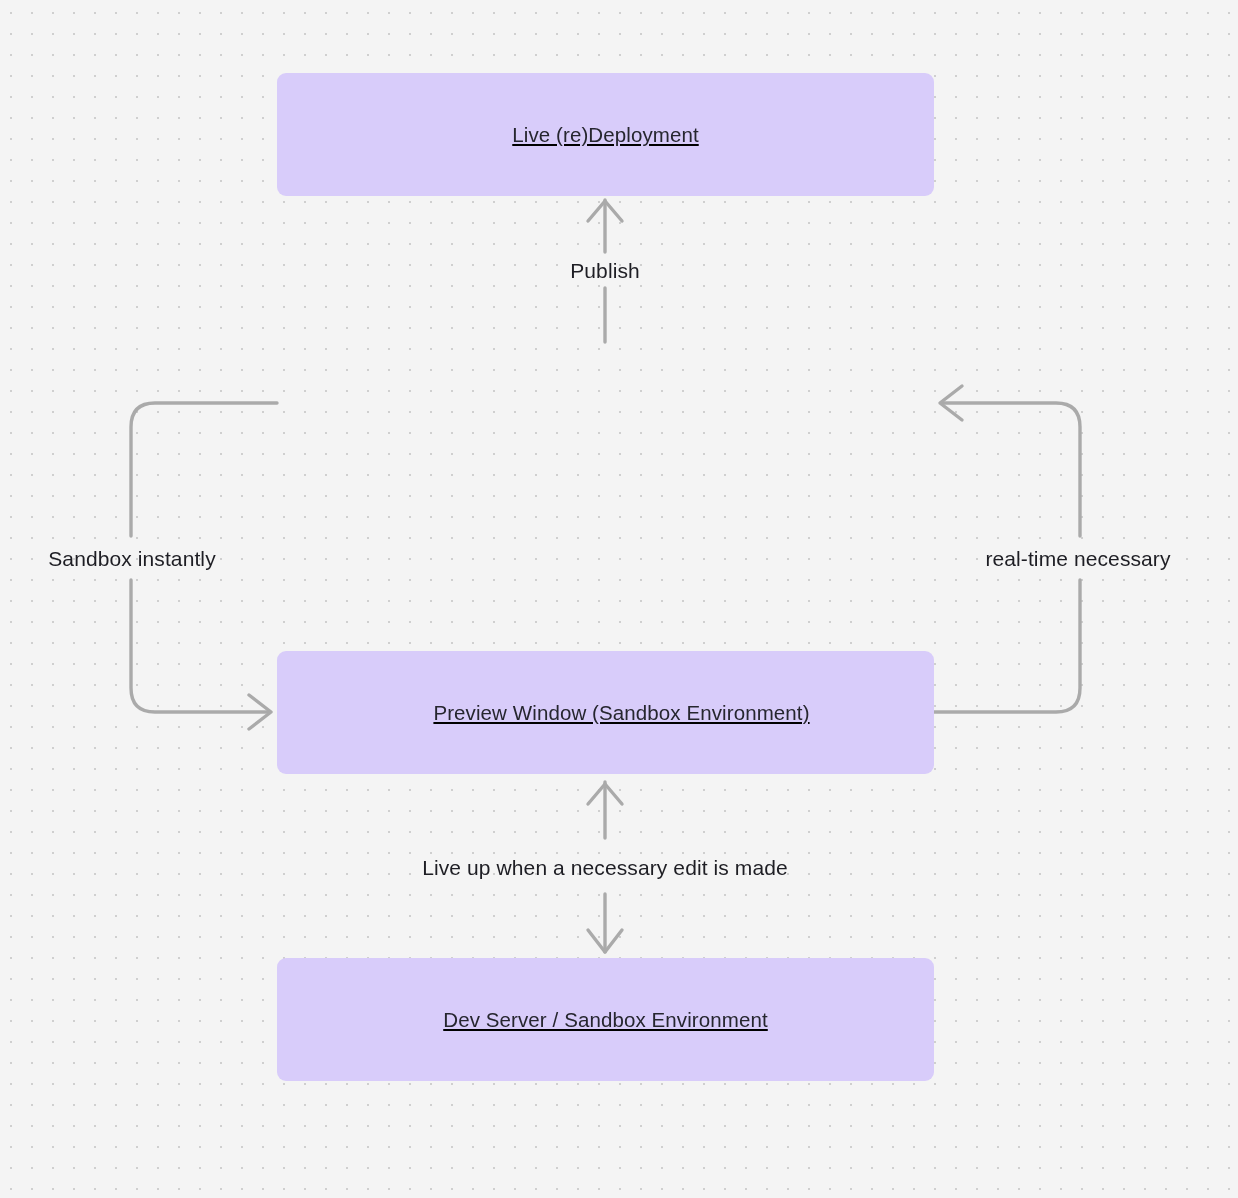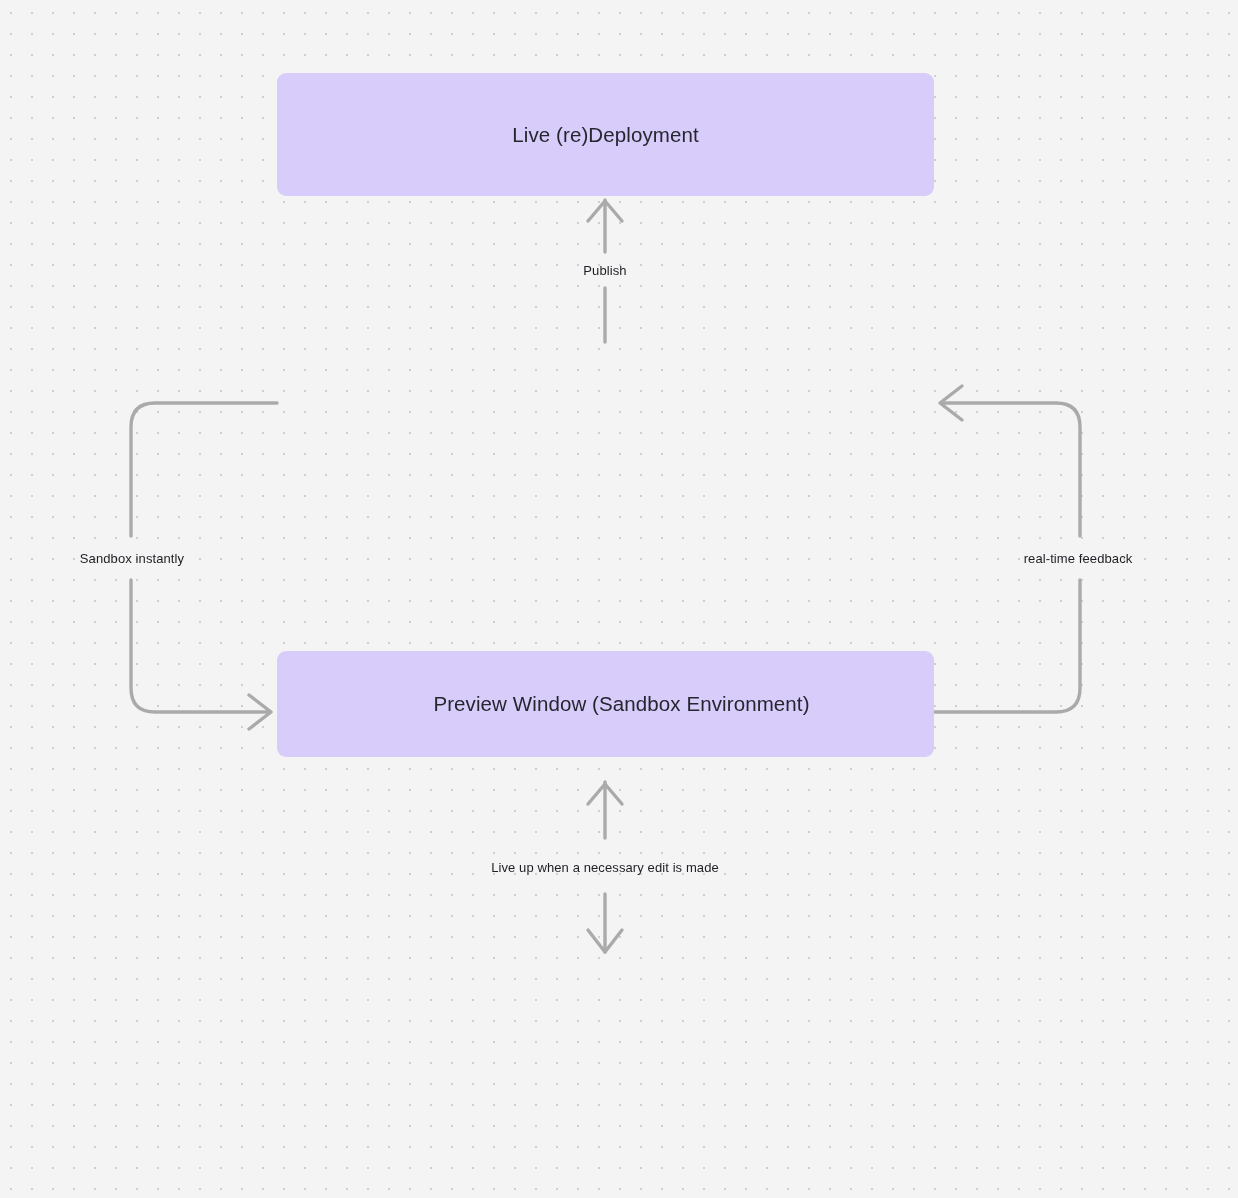--- a/index.html
+++ b/index.html
@@ -33,33 +33,34 @@
     pointer-events: none;
   }
   .node {
     position: absolute;
     background-color: #d8ccfa;
     border-radius: 9px;
     display: flex;
     align-items: center;
     justify-content: center;
     box-sizing: border-box;
+    text-decoration: underline;
   }
   .node-label {
     font-size: 20.5px;
     color: #26262f;
     font-family: "Liberation Sans", sans-serif;
     letter-spacing: 0.1px;
     text-align: center;
     line-height: 1.25;
     white-space: nowrap;
   }
   .edge-label {
     position: absolute;
-    font-size: 13px;
+    font-size: 21px;
     color: #1e1e24;
     font-family: "Liberation Sans", sans-serif;
     letter-spacing: 0.1px;
     white-space: nowrap;
     line-height: 1;
   }
   .edge-label.center {
     transform: translate(-50%, -50%);
   }
 </style>
@@ -94,26 +95,29 @@
       <path d="M 605 894 L 605 952" stroke="#aaaaaa" stroke-width="3.4" fill="none" stroke-linecap="round"></path>
       <path d="M 588 930 L 605 952 L 622 930" stroke="#aaaaaa" stroke-width="3.4" fill="none" stroke-linecap="round" stroke-linejoin="round"></path>
     </g>
   </svg>
 
   <div class="node" style="left:277px; top:73px; width:657px; height:123px;">
     <span class="node-label">Live (re)Deployment</span>
   </div>
 
 
-  <div class="node" style="left:277px; top:651px; width:657px; height:106px;padding-left:32px;">
+  <div class="node" style="left:277px; top:651px; width:657px; height:123px;padding-left:32px;">
     <span class="node-label">Preview Window (Sandbox Environment)</span>
   </div>
 
+  <div class="node" style="left:277px; top:958px; width:657px; height:123px;">
+    <span class="node-label">Dev Server / Sandbox Environment</span>
+  </div>
 
   <div class="edge-label center" style="left:605px; top:270px;">Publish</div>
 
   <div class="edge-label center" style="left:132px; top:558px;">Sandbox instantly</div>
 
-  <div class="edge-label center" style="left:1078px; top:558px;">real-time feedback</div>
+  <div class="edge-label center" style="left:1078px; top:558px;">real-time necessary</div>
 
   <div class="edge-label center" style="left:605px; top:867px;">Live up when a necessary edit is made</div>
 
 </div>
 
 </body></html>

